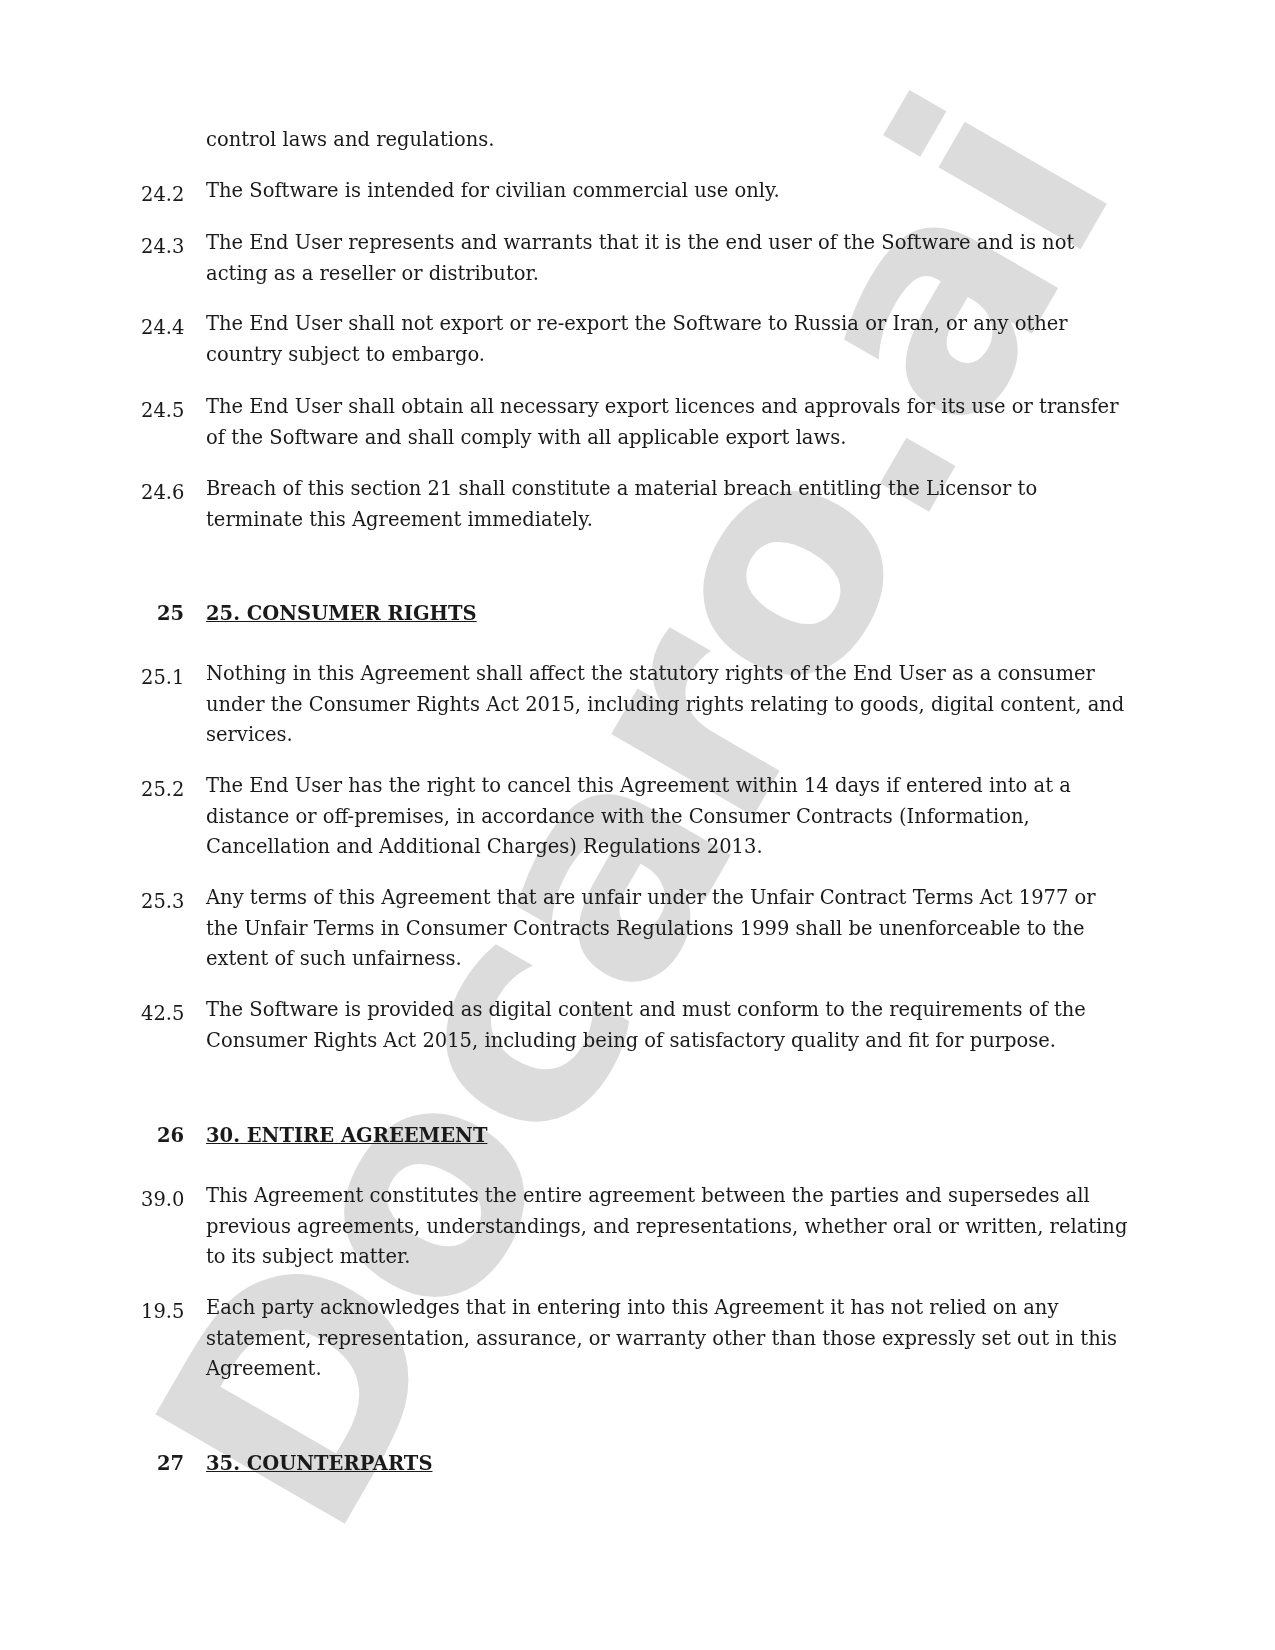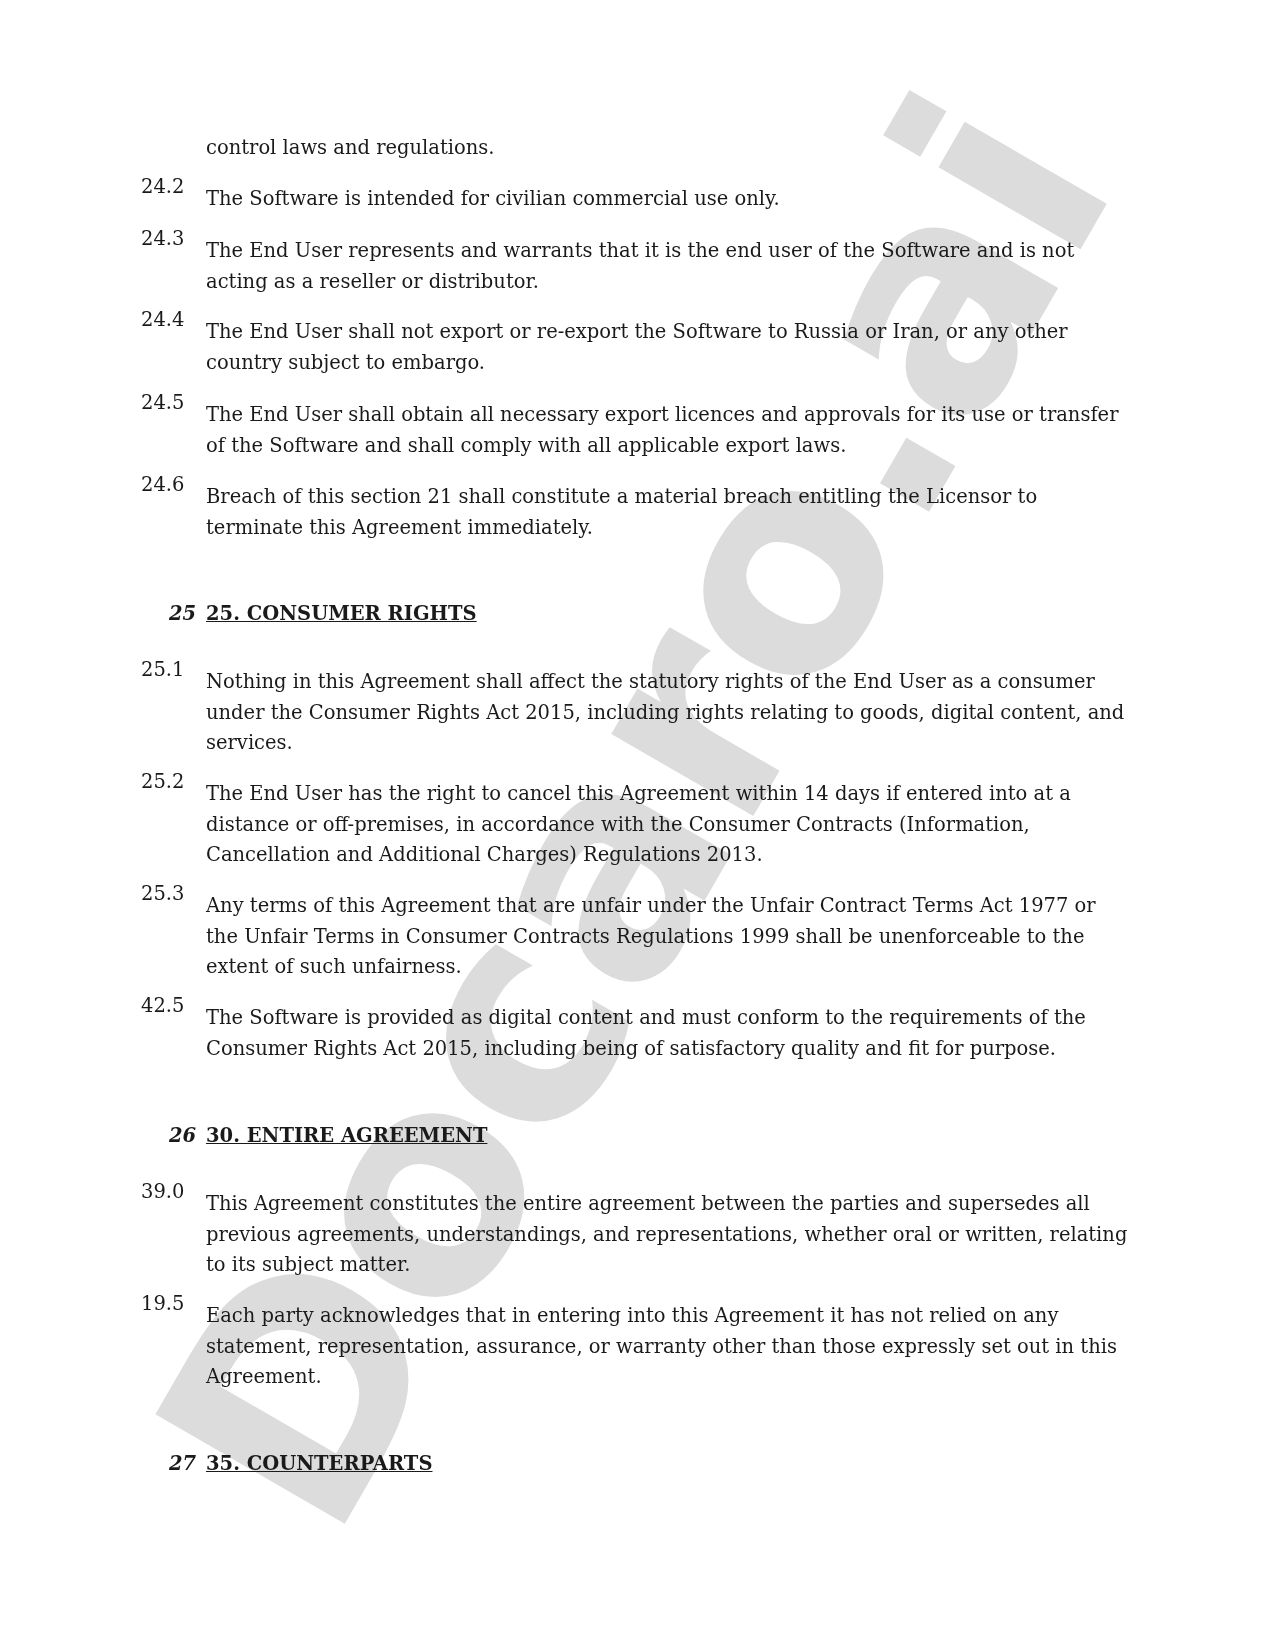--- a/index.html
+++ b/index.html
@@ -51,42 +51,41 @@
     .para {
       position: absolute;
       left: 141px;
       width: 1000px;
       font-size: 19.5px;
       line-height: 30.7px;
     }
     .para .num {
       position: absolute;
       left: 0;
-      top: 4px;
+      top: 12px;
       width: 60px;
     }
     .para .text {
       position: absolute;
       left: 65px;
-      top: 16px;
+      top: 8px;
       width: 925px;
     }
     .heading {
       position: absolute;
       left: 141px;
       width: 1000px;
       font-size: 19.5px;
       line-height: 30.7px;
       font-weight: bold;
     }
     .heading .num {
       position: absolute;
-      left: 28px;
+      left: 16px;
       top: 0;
-      font-style: italic;
     }
     .heading .text {
       position: absolute;
       left: 65px;
       top: 0;
       white-space: nowrap;
       text-decoration: underline;
     }
   </style>
 </head>

